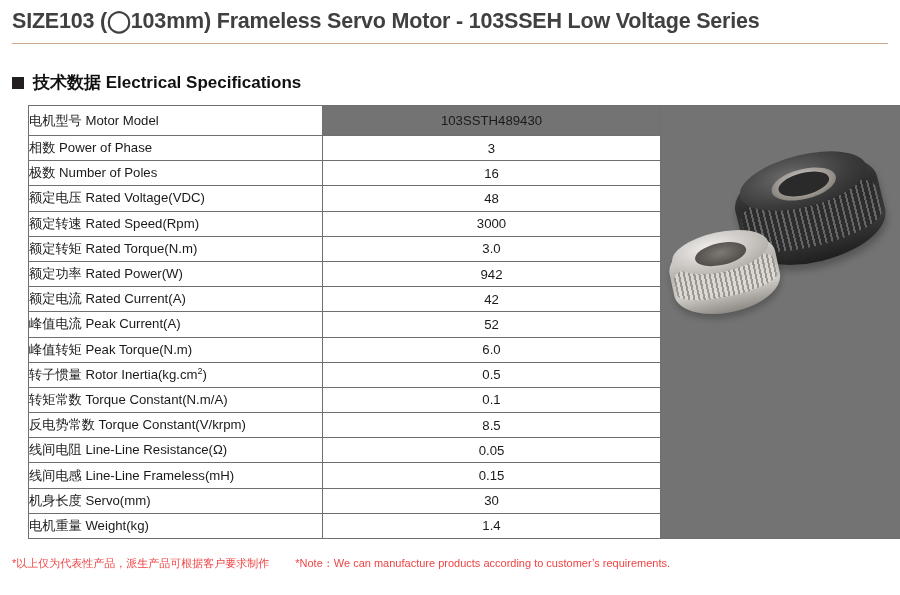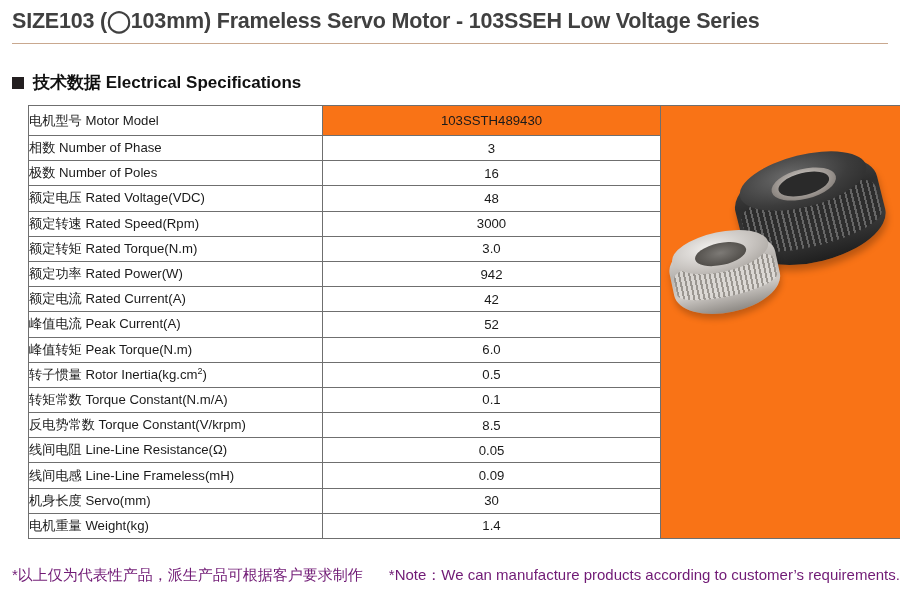--- a/index.html
+++ b/index.html
@@ -89,21 +89,21 @@
   td.product {
     width: 243px;
     text-align: center;
     vertical-align: middle;
   }
   tr.head td {
     height: 29px;
     background: #ffffff;
   }
   tr.head td.value, tr.head td.product {
-    background: #f97316;
+    background: #737373;
   }
   .sup {
     font-size: 9px;
     vertical-align: super;
   }
 
   
   .product-cell-inner {
     position: relative;
     width: 100%;
@@ -205,23 +205,23 @@
     position: absolute;
     left: 28px; top: 8px;
     width: 52px;
     height: 22px;
     border-radius: 50%;
     background: radial-gradient(ellipse at 50% 45%, #7d7a76 0%, #53504c 70%, #3d3a37 100%);
   }
 
   
   .footnote {
-    margin: 27px 12px 0 12px;
-    font-size: 15px;
-    color: #701a75;
+    margin: 17px 12px 0 12px;
+    font-size: 11px;
+    color: #ef4444;
     white-space: nowrap;
   }
   .footnote .gap { display:inline-block; width: 26px; }
 </style>
 </head>
 <body>
 
 <div class="page">
 
   <div class="header">
@@ -255,21 +255,21 @@
                 <div class="rotor-stripes"></div>
                 <div class="rotor-top"></div>
                 <div class="rotor-bore"></div>
               </div>
             </div>
           </div>
         </td>
       </tr>
 
       <tr>
-        <td class="label">相数 Number of Phase</td>
+        <td class="label">相数 Power of Phase</td>
         <td class="value">3</td>
       </tr>
       <tr>
         <td class="label">极数 Number of Poles</td>
         <td class="value">16</td>
       </tr>
       <tr>
         <td class="label">额定电压 Rated Voltage(VDC)</td>
         <td class="value">48</td>
       </tr>
@@ -308,21 +308,21 @@
       <tr>
         <td class="label">反电势常数 Torque Constant(V/krpm)</td>
         <td class="value">8.5</td>
       </tr>
       <tr>
         <td class="label">线间电阻 Line-Line Resistance(Ω)</td>
         <td class="value">0.05</td>
       </tr>
       <tr>
         <td class="label">线间电感 Line-Line Frameless(mH)</td>
-        <td class="value">0.09</td>
+        <td class="value">0.15</td>
       </tr>
       <tr>
         <td class="label">机身长度 Servo(mm)</td>
         <td class="value">30</td>
       </tr>
       <tr>
         <td class="label">电机重量 Weight(kg)</td>
         <td class="value">1.4</td>
       </tr>
     </tbody>

